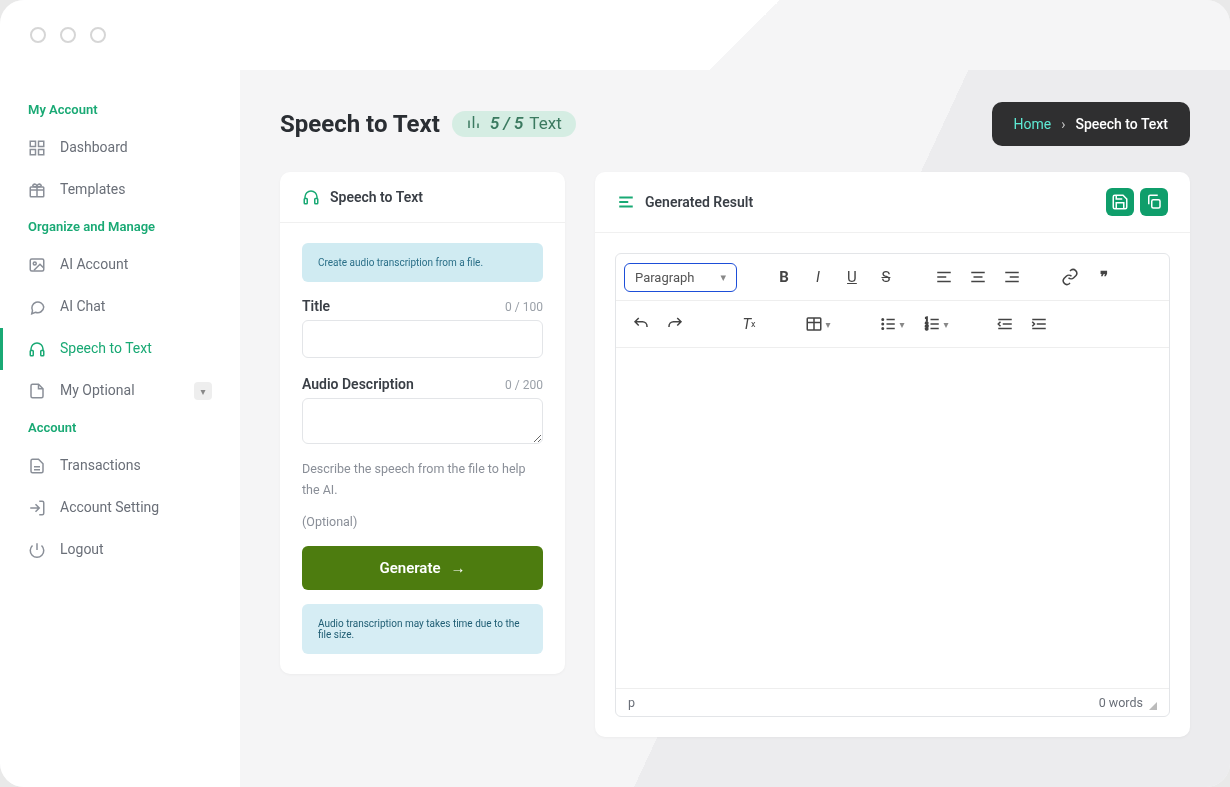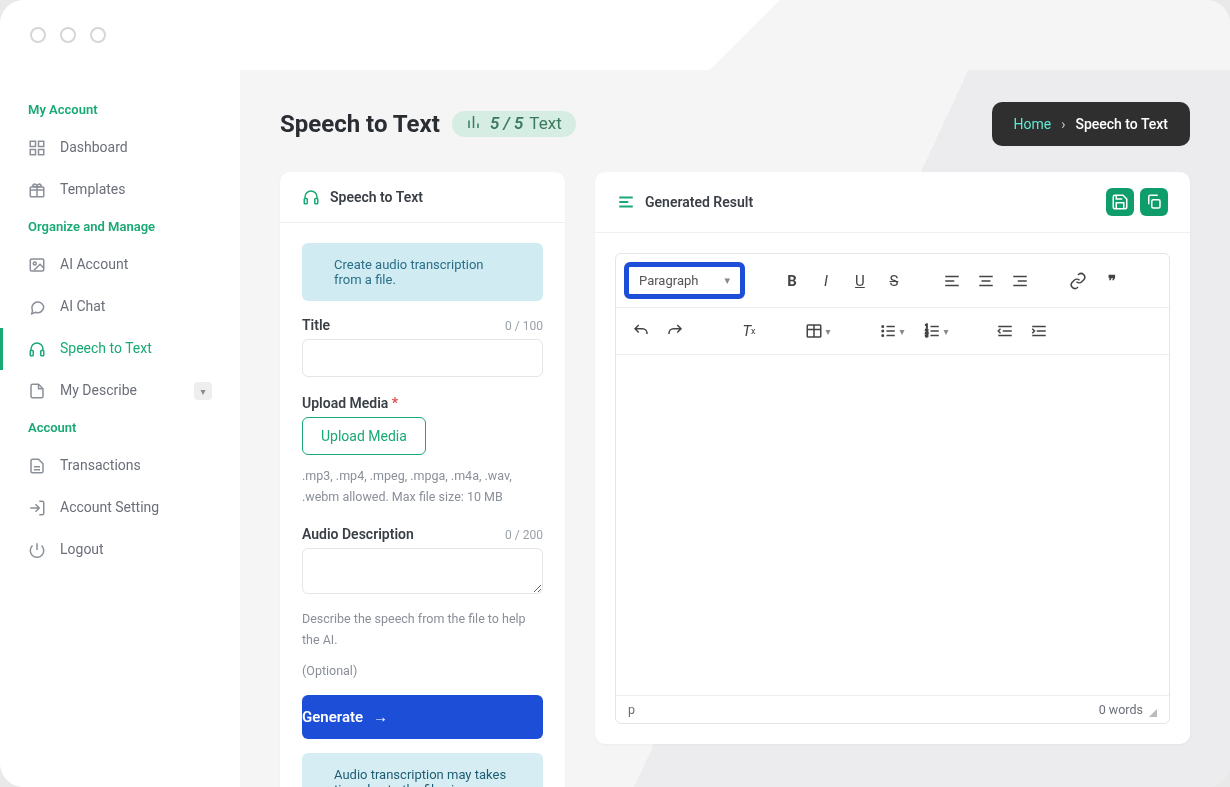--- a/index.html
+++ b/index.html
@@ -23,36 +23,36 @@
 .bread{margin-left:auto;background:#2f2f30;color:#c9c9c9;border-radius:10px;padding:14px 22px;font-size:14px;display:flex;align-items:center;gap:10px}
 .bread .cur{color:#fff;font-weight:500}
 .panels{display:flex;gap:30px;margin-top:26px;align-items:flex-start}
 .card{background:#fff;border-radius:10px;box-shadow:0 1px 3px rgba(0,0,0,.04)}
 .card.left{width:285px}
 .card.right{flex:1;min-width:0}
 .card-head{padding:16px 22px;border-bottom:1px solid #f0f0f0;display:flex;align-items:center;gap:10px;font-size:14px;font-weight:600;color:#3a3f46}
 .card-head .actions{margin-left:auto;display:flex;gap:6px}
 .abtn{width:28px;height:28px;border-radius:6px;background:#0f9e6b;color:#fff;display:flex;align-items:center;justify-content:center;cursor:pointer}
 .card-body{padding:20px 22px}
-.info{background:#d0ebf2;color:#2a6f88;font-size:13px;padding:14px 32px;border-radius:6px;margin-bottom:16px}
+.info{background:#d0ebf2;color:#2a6f88;font-size:10px;padding:14px 16px;border-radius:6px;margin-bottom:16px}
 .info.blue{background:#d6edf4;color:#1f5d73}
 .lblrow{display:flex;justify-content:space-between;align-items:flex-end;margin-bottom:6px}
 .lbl{font-size:14px;font-weight:600;color:#3a3f46}
 .cnt{font-size:12px;color:#9aa0a8}
 .tin{width:100%;border:1px solid #e3e5e8;border-radius:6px;height:38px;padding:0 10px;font-size:14px}
 .tarea{width:100%;border:1px solid #e3e5e8;border-radius:6px;height:46px;padding:8px 10px;font-size:14px;resize:vertical}
 .blk{margin-bottom:18px}
 .req{color:#e24b4b}
 .upbtn{border:1px solid #19a974;color:#19a974;background:#fff;padding:10px 18px;border-radius:6px;font-size:14px;cursor:pointer}
 .hint{font-size:12.5px;color:#8a8f98;margin-top:10px;line-height:1.7}
-.gen{width:100%;height:44px;background:#1d4ed8;color:#fff;border:none;border-radius:6px;font-size:15px;font-weight:600;display:flex;align-items:center;justify-content:flex-start;gap:10px;cursor:pointer;margin-top:6px}
+.gen{width:100%;height:44px;background:#4d7c0f;color:#fff;border:none;border-radius:6px;font-size:15px;font-weight:600;display:flex;align-items:center;justify-content:center;gap:10px;cursor:pointer;margin-top:6px}
 .ed-wrap{padding:20px}
 .editor{border:1px solid #e3e5e8;border-radius:6px;overflow:hidden}
 .tool{display:flex;align-items:center;padding:8px 8px;border-bottom:1px solid #eee;flex-wrap:wrap;gap:0}
-.sel{border:5px solid #1d4ed8;border-radius:6px;padding:6px 10px;font-size:13px;color:#555;display:flex;align-items:center;gap:26px;cursor:pointer;margin-right:30px}
+.sel{border:1px solid #1d4ed8;border-radius:6px;padding:6px 10px;font-size:13px;color:#555;display:flex;align-items:center;gap:26px;cursor:pointer;margin-right:30px}
 .ticon{width:34px;height:30px;display:flex;align-items:center;justify-content:center;color:#444;cursor:pointer;font-size:15px}
 .tsep{width:24px}
 .ed-area{height:340px;background:#fff}
 .ed-foot{border-top:1px solid #eee;display:flex;justify-content:space-between;padding:6px 12px;font-size:12.5px;color:#6a6f78}
 .ed-foot .rs{width:0;height:0;border-left:8px solid transparent;border-bottom:8px solid #bbb;align-self:flex-end;margin-left:6px}
 svg{width:18px;height:18px}
 </style>
 </head>
 <body>
 
@@ -114,21 +114,21 @@
           </span>
           <span>Speech to Text</span>
         </div>
         <div class="side-item">
           <span class="icn">
             <svg viewBox="0 0 24 24" fill="none" stroke="currentColor" stroke-width="2">
               <path d="M14 3H6a2 2 0 00-2 2v14a2 2 0 002 2h12a2 2 0 002-2V9l-6-6z"></path>
               <path d="M14 3v6h6"></path>
             </svg>
           </span>
-          <span>My Describe</span>
+          <span>My Optional</span>
           <span class="chev">▾</span>
         </div>
         <div class="side-head">Account</div>
         <div class="side-item">
           <span class="icn">
             <svg viewBox="0 0 24 24" fill="none" stroke="currentColor" stroke-width="2">
               <path d="M14 3H6a2 2 0 00-2 2v14a2 2 0 002 2h12a2 2 0 002-2V9l-6-6z"></path>
               <path d="M8 13h8M8 17h8"></path>
             </svg>
           </span>
@@ -185,27 +185,20 @@
             <div class="info">Create audio transcription from a file.</div>
 
             <div class="blk">
               <div class="lblrow">
                 <span class="lbl">Title</span>
                 <span class="cnt">0 / 100</span>
               </div>
               <input class="tin" value="" style="">
             </div>
 
-            <div class="blk">
-              <div class="lblrow">
-                <span class="lbl"><span>Upload Media</span> <span class="req">*</span></span>
-              </div>
-              <button class="upbtn">Upload Media</button>
-              <div class="hint">.mp3, .mp4, .mpeg, .mpga, .m4a, .wav, .webm allowed. Max file size: 10 MB</div>
-            </div>
 
             <div class="blk">
               <div class="lblrow">
                 <span class="lbl">Audio Description</span>
                 <span class="cnt">0 / 200</span>
               </div>
               <textarea class="tarea" style=""></textarea>
               <div class="hint">Describe the speech from the file to help the AI.</div>
             </div>
 

